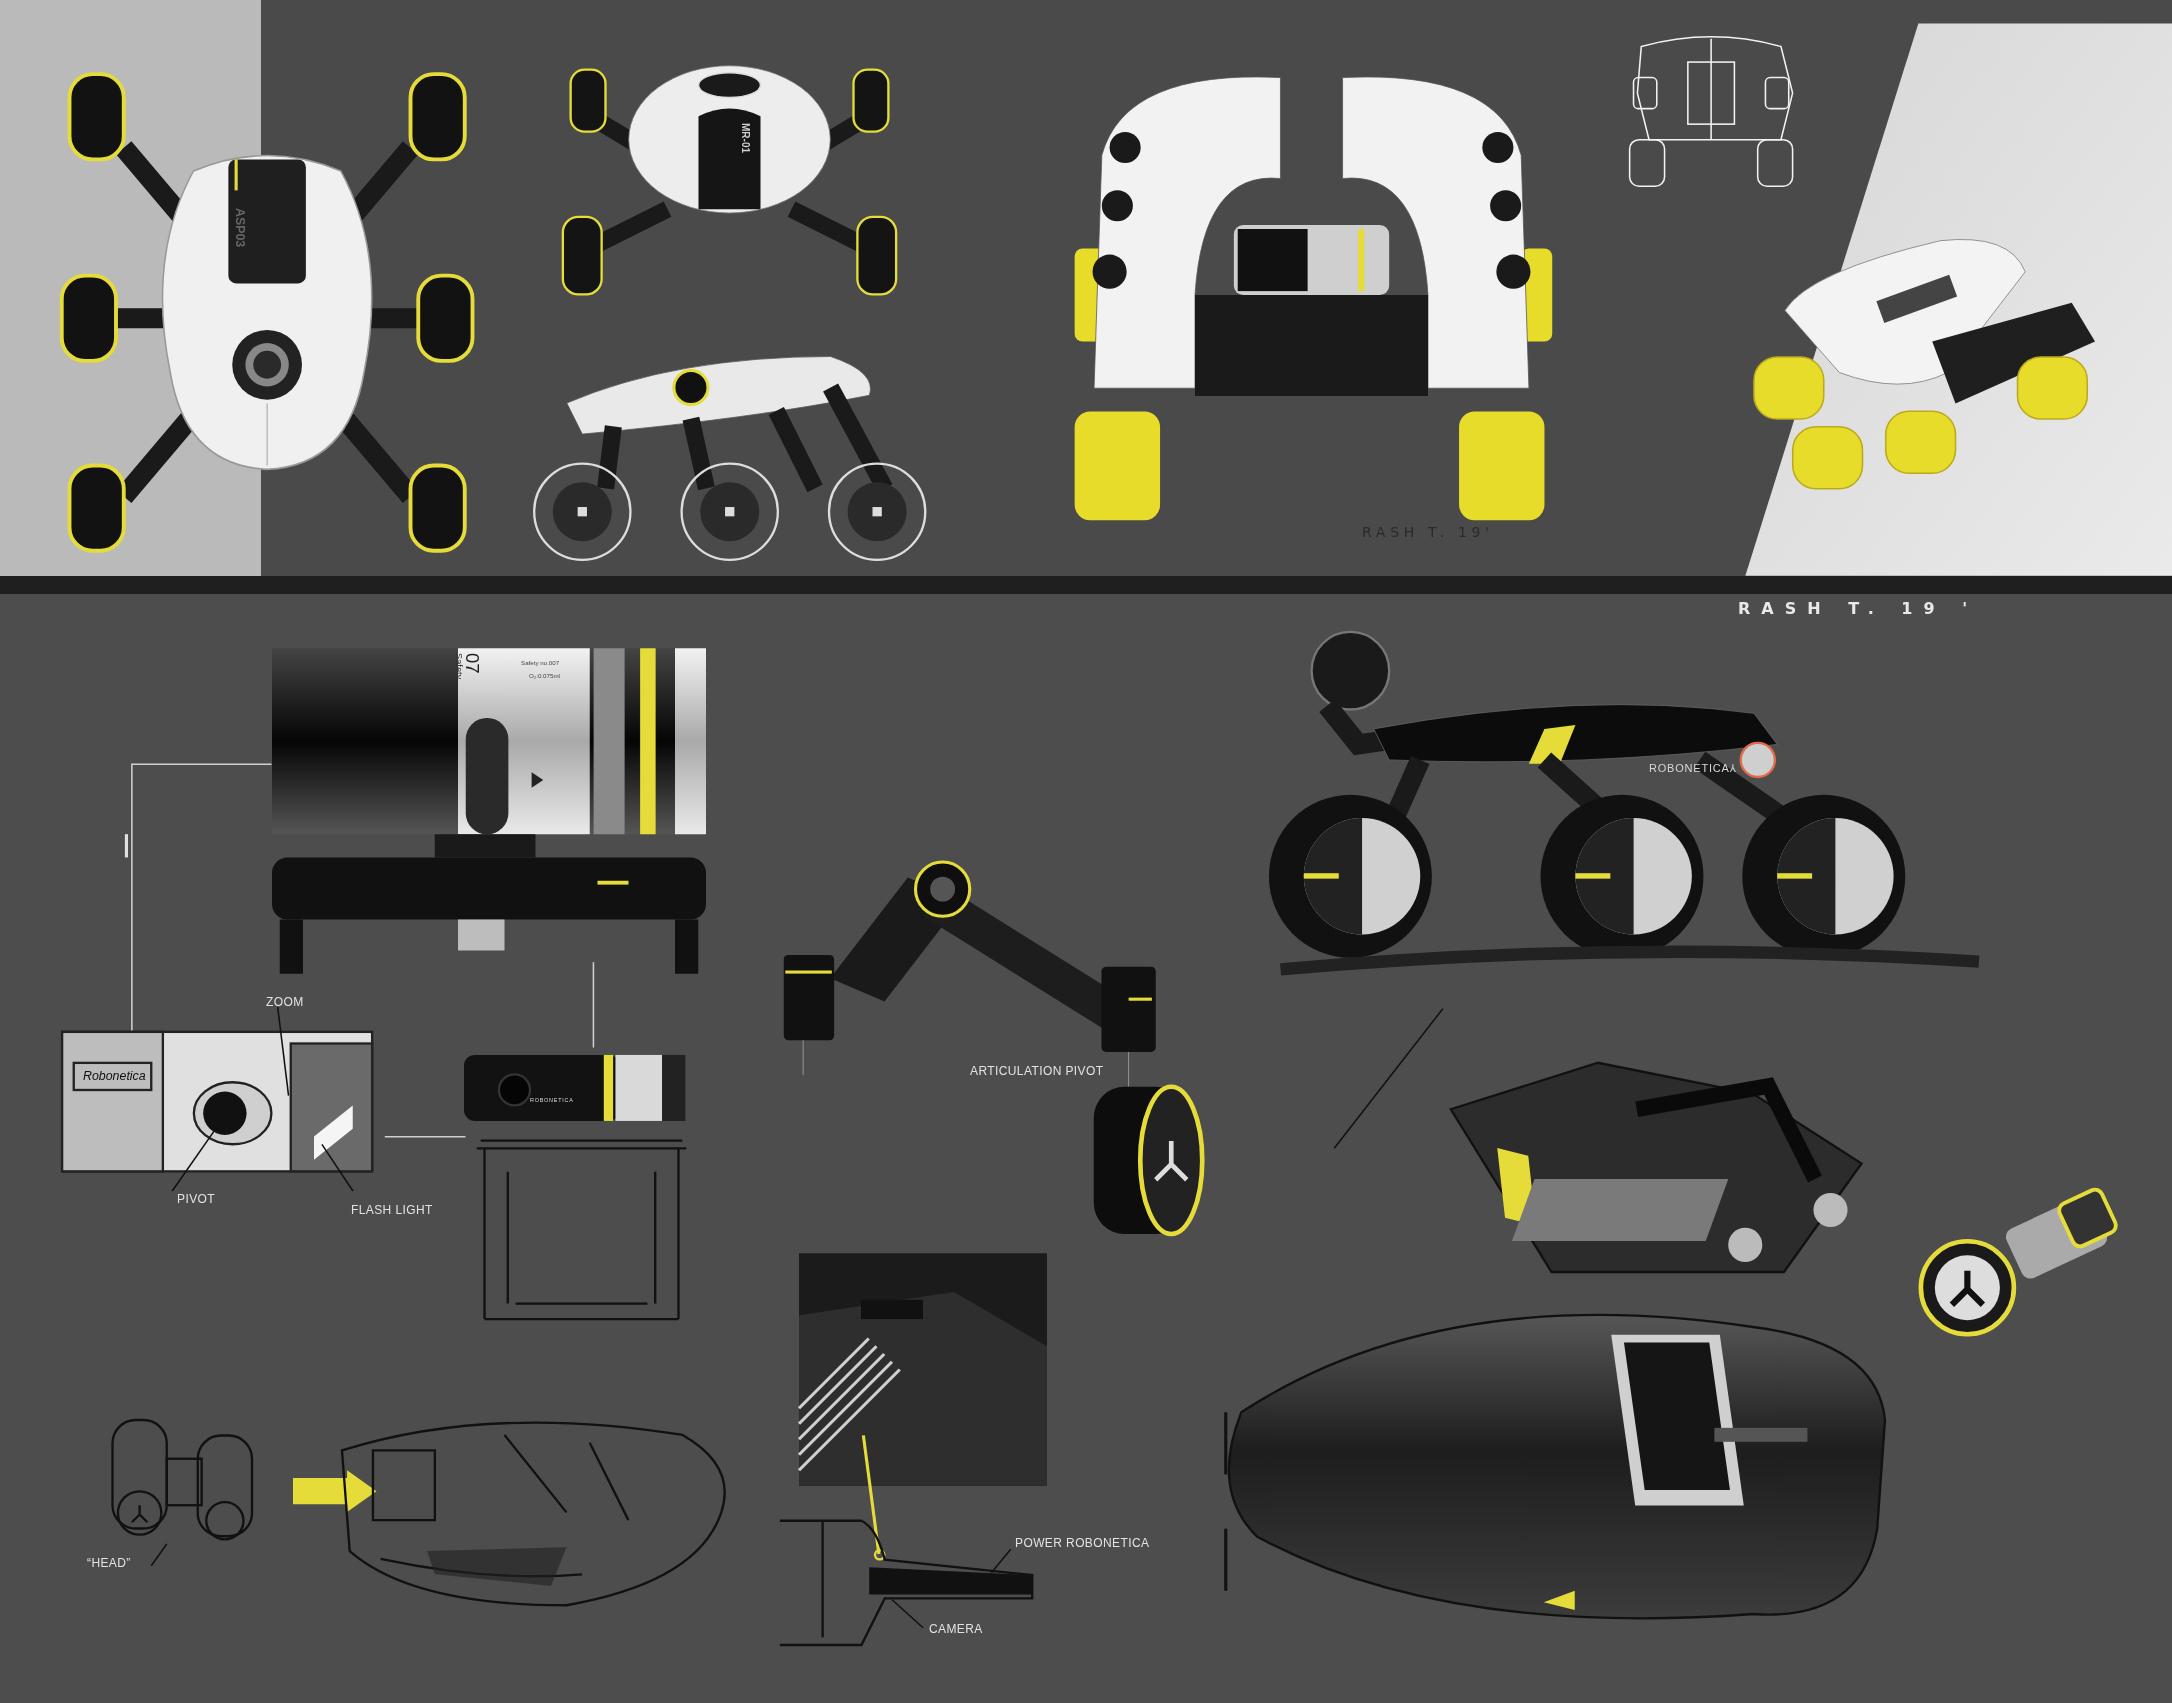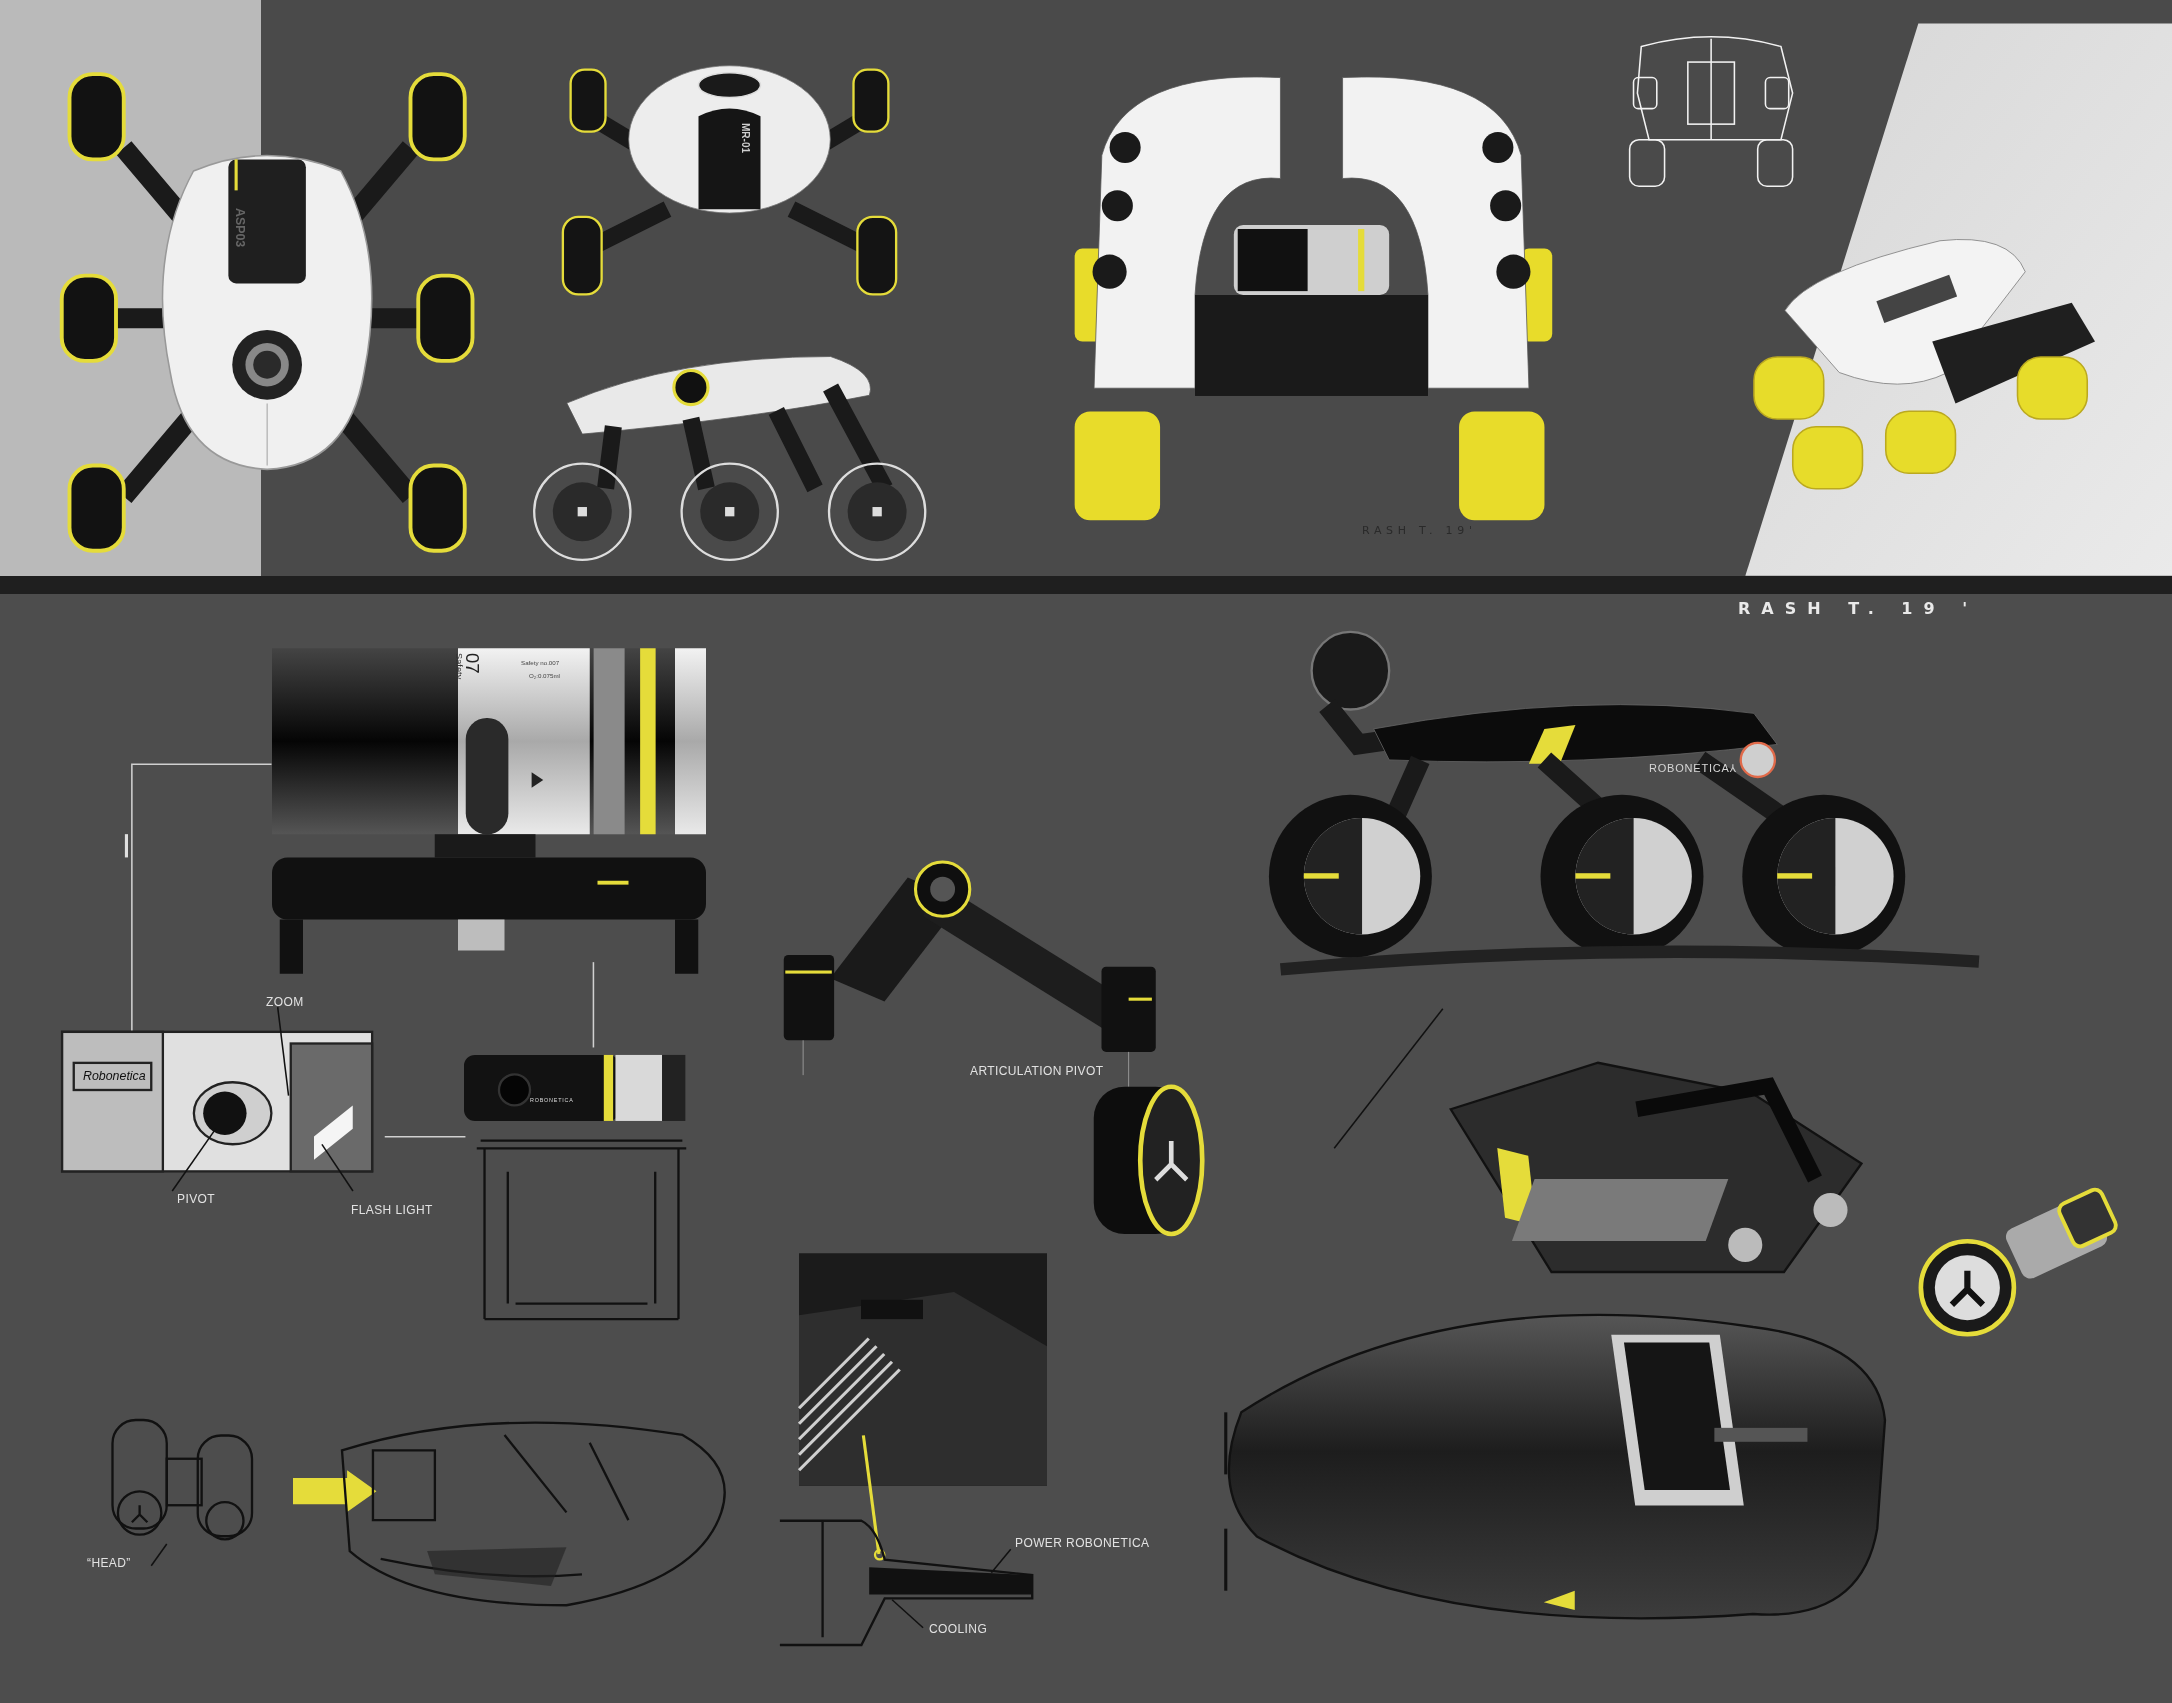--- a/index.html
+++ b/index.html
@@ -4,21 +4,21 @@
 <style>
   html,body{margin:0;padding:0;}
   body{width:2172px;height:1704px;background:#4d4d4d;position:relative;overflow:hidden;font-family:"Liberation Sans",sans-serif;}
   .abs{position:absolute;}
   .top-panel{left:0;top:0;width:2172px;height:576px;background:#4a4a4a;}
   .left-light{left:0;top:0;width:261px;height:576px;background:#bababa;}
   .divider{left:0;top:576px;width:2172px;height:18px;background:#1f1f1f;}
   .lower{left:0;top:594px;width:2172px;height:1110px;background:#4d4d4d;}
   .diag{left:0;top:0;width:2172px;height:576px;}
   .sig{color:#e9e9e9;font-family:"DejaVu Sans",sans-serif;letter-spacing:11px;font-size:16px;font-weight:bold;}
-  .sig-small{color:#2a2a2a;font-family:"DejaVu Sans",sans-serif;letter-spacing:4.7px;font-size:11px;}
+  .sig-small{color:#2a2a2a;font-family:"DejaVu Sans",sans-serif;letter-spacing:4.7px;font-size:14px;}
   .label{color:#e2e2e2;font-size:12px;letter-spacing:0.4px;}
   svg{position:absolute;overflow:visible;}
   .leader{stroke:#111;stroke-width:2;fill:none;}
   .leader-w{stroke:#d0d0d0;stroke-width:2;fill:none;}
 </style>
 </head>
 <body>
 
 <div class="abs top-panel"></div>
 <div class="abs left-light"></div>
@@ -357,14 +357,14 @@
     <path d="M5 10 L110 10 Q130 20 140 60 L330 80 L330 110 L140 110 Q120 150 110 170 L5 170"></path>
     <path d="M60 10 L60 160"></path>
   </g>
   <path d="M120 70 L330 80 L330 105 L120 105 Z" fill="#111"></path>
 </svg>
 <svg style="left:0;top:0" width="2172" height="1704" viewBox="0 0 2800 2196">
   <line class="leader" x1="1303" y1="1997" x2="1278" y2="2027"></line>
   <line class="leader" x1="1150" y1="2062" x2="1190" y2="2098"></line>
 </svg>
 <div class="abs label" style="left:1015px;top:1536px">POWER ROBONETICA</div>
-<div class="abs label" style="left:929px;top:1622px">COOLING</div>
+<div class="abs label" style="left:929px;top:1622px">CAMERA</div>
 
 
 </body></html>

